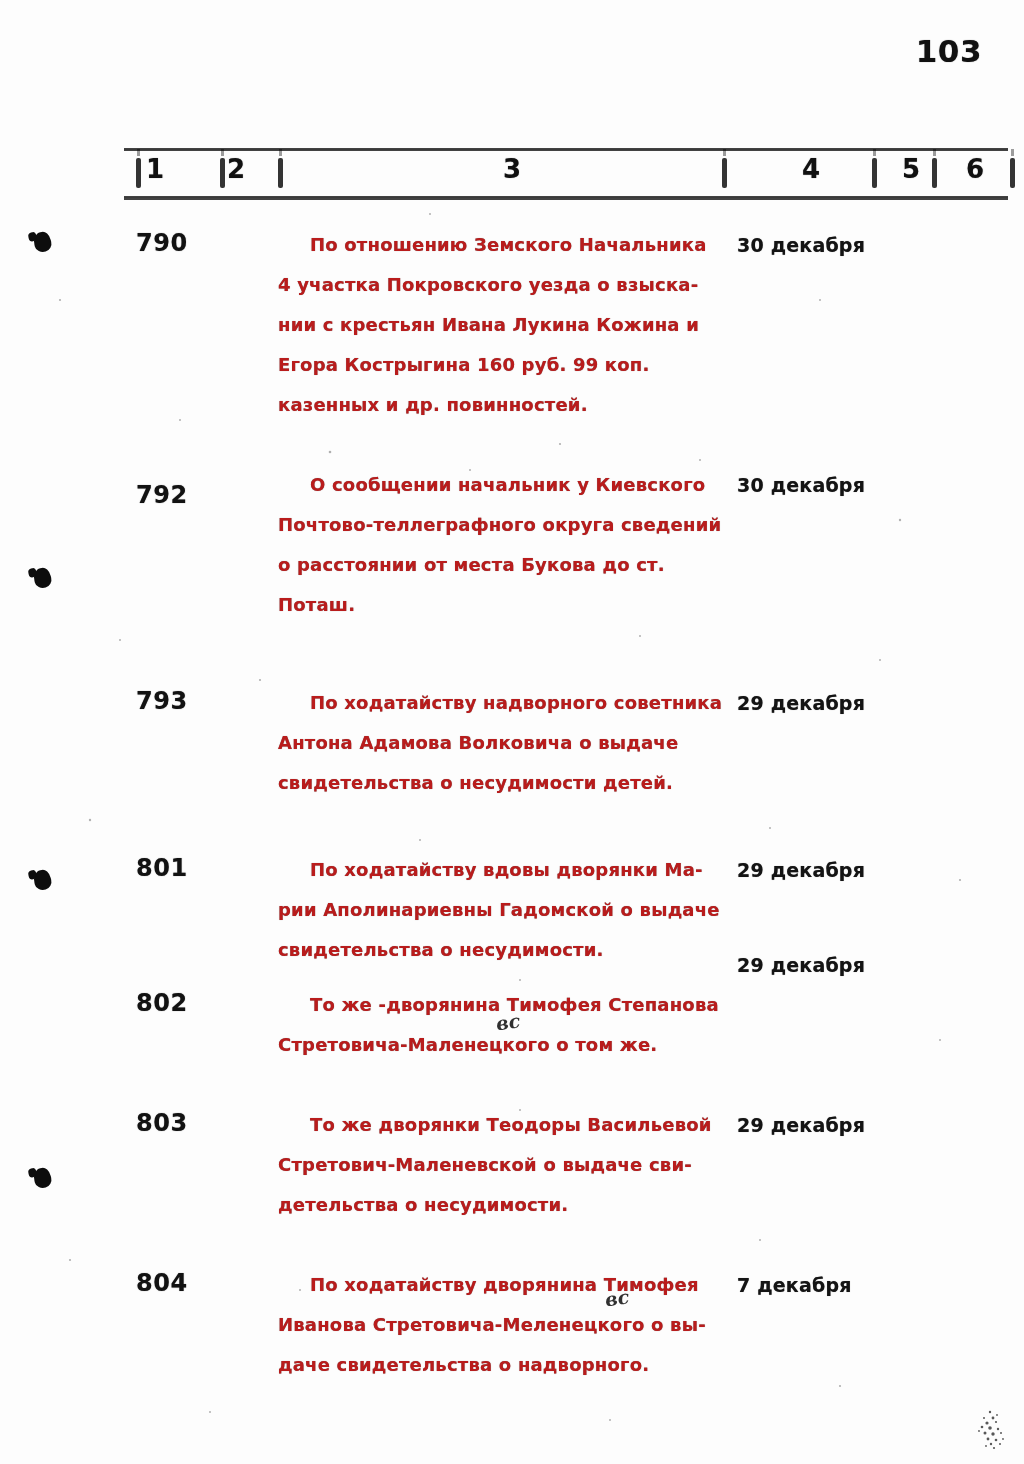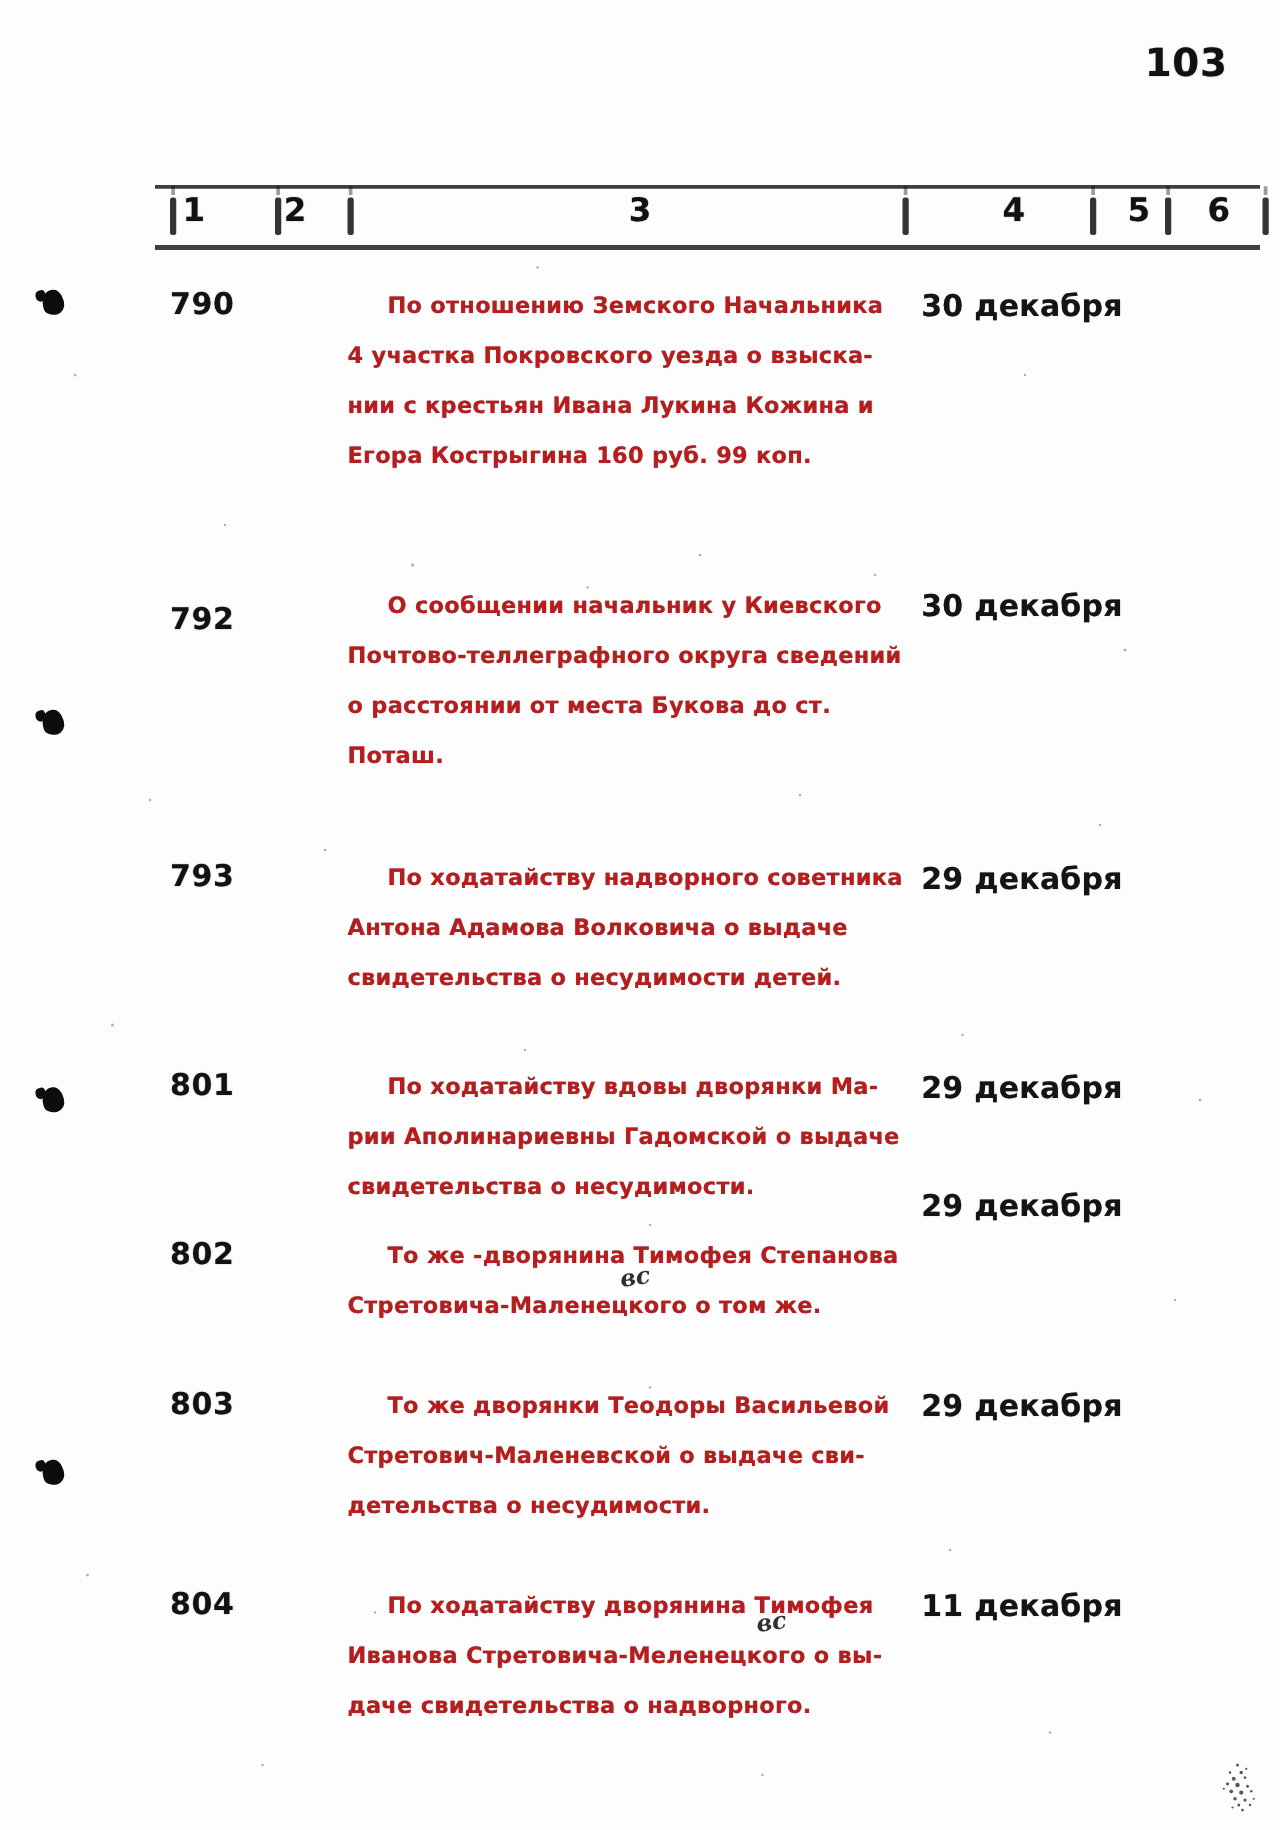--- a/index.html
+++ b/index.html
@@ -128,21 +128,21 @@
     line-height: 40px;
     white-space: nowrap;
     letter-spacing: .2px;
     text-shadow: 0 0 .7px rgba(0,0,0,.55);
   }
   .line.indent { padding-left: 32px; }
   .entry-date {
     position: absolute;
     left: 737px;
     font-family: "DejaVu Sans", sans-serif;
-    font-size: 24px;
+    font-size: 19px;
     font-weight: 700;
     color: #141414;
     white-space: nowrap;
     line-height: 40px;
     letter-spacing: .2px;
     text-shadow: 0 0 .7px rgba(0,0,0,.55);
   }
 
   
   .pen-note {
@@ -248,20 +248,21 @@
   </div>
 
   <div id="entries">
       <div class="entry" style="top: 225px; height: 200px;">
         <div class="entry-num" style="top: 4px;">790</div>
         <div class="entry-body">
           <div class="line indent">По отношению Земского Начальника</div>
           <div class="line">4 участка Покровского уезда о взыска-</div>
           <div class="line">нии с крестьян Ивана Лукина Кожина и</div>
           <div class="line">Егора Кострыгина 160 руб. 99 коп.</div>
+          <div class="line">казенных и др. повинностей.</div>
         </div>
         <div class="entry-date" style="top: 0px;">30 декабря</div>
       </div>
       <div class="entry" style="top: 465px; height: 160px;">
         <div class="entry-num" style="top: 16px;">792</div>
         <div class="entry-body">
           <div class="line indent">О сообщении начальник у Киевского</div>
           <div class="line">Почтово-теллеграфного округа сведений</div>
           <div class="line">о расстоянии от места Букова до ст.</div>
           <div class="line">Поташ.</div>
@@ -304,21 +305,21 @@
         </div>
         <div class="entry-date" style="top: 0px;">29 декабря</div>
       </div>
       <div class="entry" style="top: 1265px; height: 120px;">
         <div class="entry-num" style="top: 4px;">804</div>
         <div class="entry-body">
           <div class="line indent">По ходатайству дворянина Тимофея</div>
           <div class="line">Иванова Стретовича-Меленецкого о вы-</div>
           <div class="line">даче свидетельства о надворного.</div>
         </div>
-        <div class="entry-date" style="top: 0px;">11 декабря</div>
+        <div class="entry-date" style="top: 0px;">7 декабря</div>
         <div class="pen-note" style="left: 605px; top: 22px;">вс</div>
       </div>
     </div>
 
   <div id="margin-marks">
       <div class="margin-blot" style="top: 232px;"></div>
       <div class="margin-blot" style="top: 568px;"></div>
       <div class="margin-blot" style="top: 870px;"></div>
       <div class="margin-blot" style="top: 1168px;"></div>
     </div>

